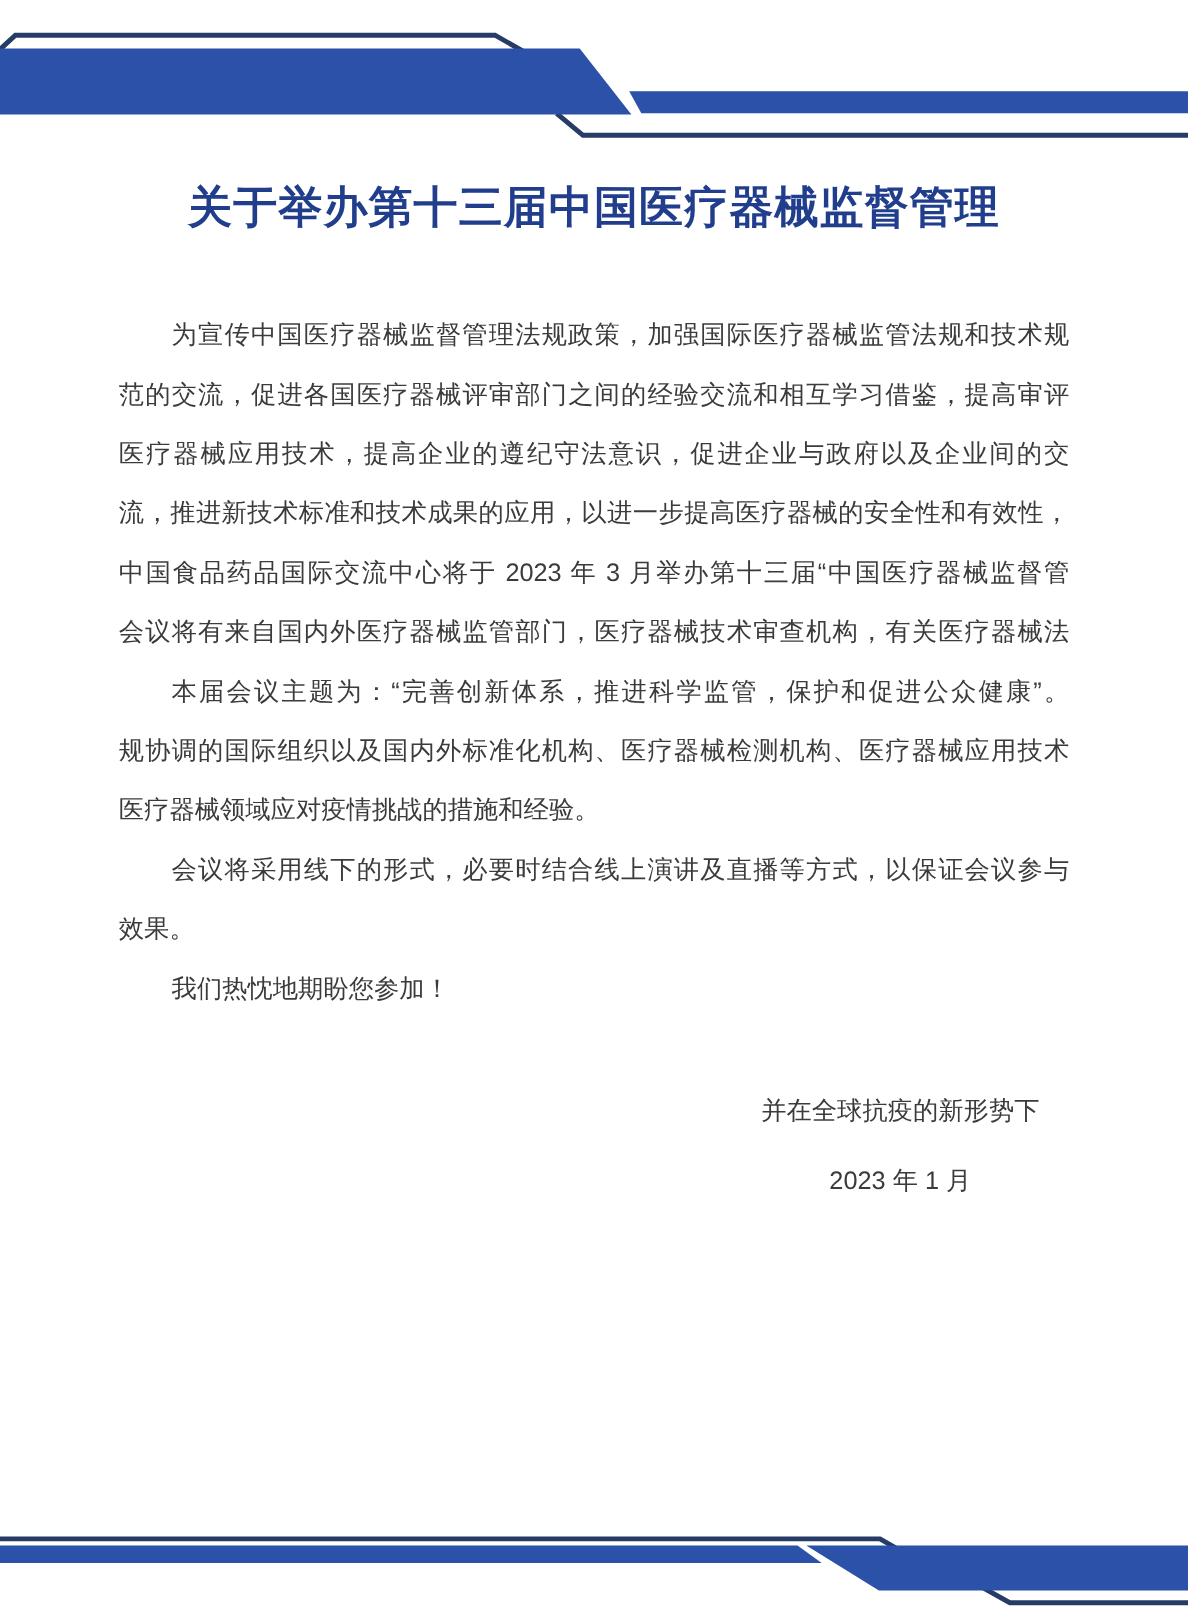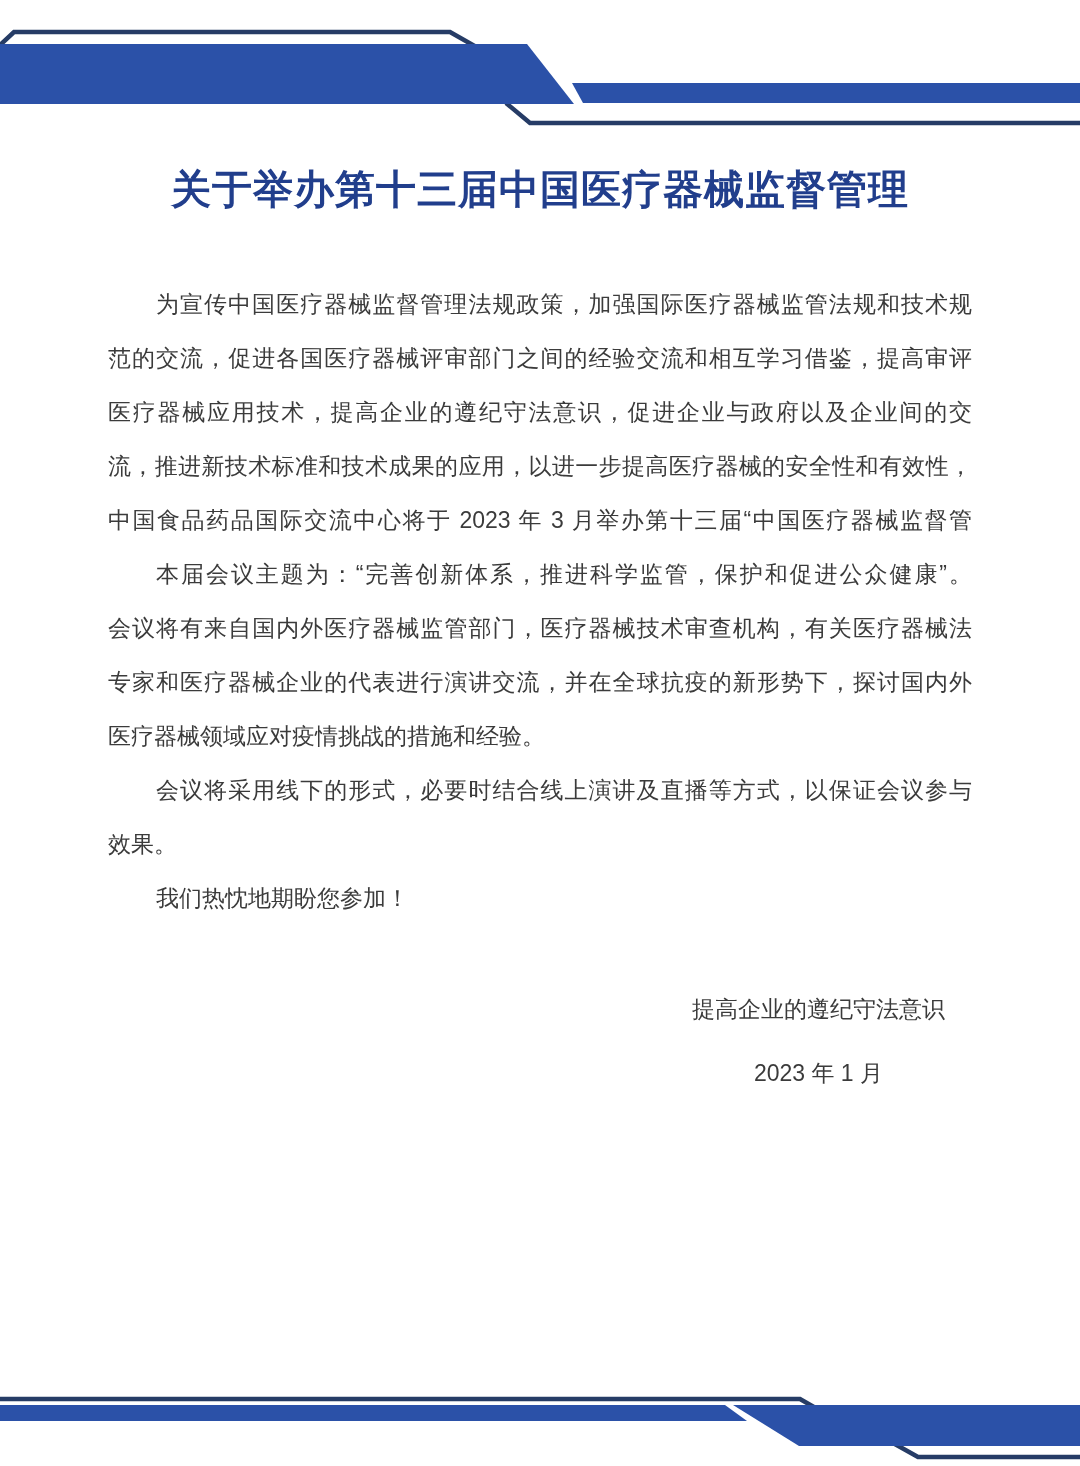--- a/index.html
+++ b/index.html
@@ -59,31 +59,31 @@
   <h1 class="doc-title" style="color: rgb(33, 62, 140);">
     <span style="display:block">关于举办第十三届中国医疗器械监督管理</span>
   </h1>
 
   <div class="doc-body" style="color: rgb(59, 59, 59);">
       <div class="bodyline first">为宣传中国医疗器械监督管理法规政策，加强国际医疗器械监管法规和技术规</div>
       <div class="bodyline">范的交流，促进各国医疗器械评审部门之间的经验交流和相互学习借鉴，提高审评</div>
       <div class="bodyline">医疗器械应用技术，提高企业的遵纪守法意识，促进企业与政府以及企业间的交</div>
       <div class="bodyline">流，推进新技术标准和技术成果的应用，以进一步提高医疗器械的安全性和有效性，</div>
       <div class="bodyline">中国食品药品国际交流中心将于 2023 年 3 月举办第十三届“中国医疗器械监督管</div>
+      <div class="bodyline">会议将有来自国内外医疗器械监管部门，医疗器械技术审查机构，有关医疗器械法</div>
       <div class="bodyline first">本届会议主题为：“完善创新体系，推进科学监管，保护和促进公众健康”。</div>
-      <div class="bodyline">会议将有来自国内外医疗器械监管部门，医疗器械技术审查机构，有关医疗器械法</div>
-      <div class="bodyline">专家和医疗器械企业的代表进行演讲交流，并在全球抗疫的新形势下，探讨国内外</div>
+      <div class="bodyline">规协调的国际组织以及国内外标准化机构、医疗器械检测机构、医疗器械应用技术</div>
       <div class="bodyline last">医疗器械领域应对疫情挑战的措施和经验。</div>
       <div class="bodyline first">会议将采用线下的形式，必要时结合线上演讲及直播等方式，以保证会议参与</div>
       <div class="bodyline last">效果。</div>
       <div class="bodyline first last">我们热忱地期盼您参加！</div>
     </div>
 
   <div class="sig-block" style="color: rgb(59, 59, 59);">
-    <div class="sig-org">提高企业的遵纪守法意识</div>
+    <div class="sig-org">并在全球抗疫的新形势下</div>
     <div class="sig-date">2023 年 1 月</div>
   </div>
 
   <svg class="ftr-svg" width="1080" height="70" viewBox="0 0 1080 70">
     <polyline class="navy-line" points="0,3 800,3 840,26" stroke="#263c66"></polyline>
     <polyline class="navy-line" points="893,47 918,61 1080,61" stroke="#263c66"></polyline>
     <polygon points="0,9 725,9 747,25 0,25" fill="#2b51a8"></polygon>
     <polygon points="733,9 1080,9 1080,50 799,50" fill="#2b51a8"></polygon>
   </svg>
 

